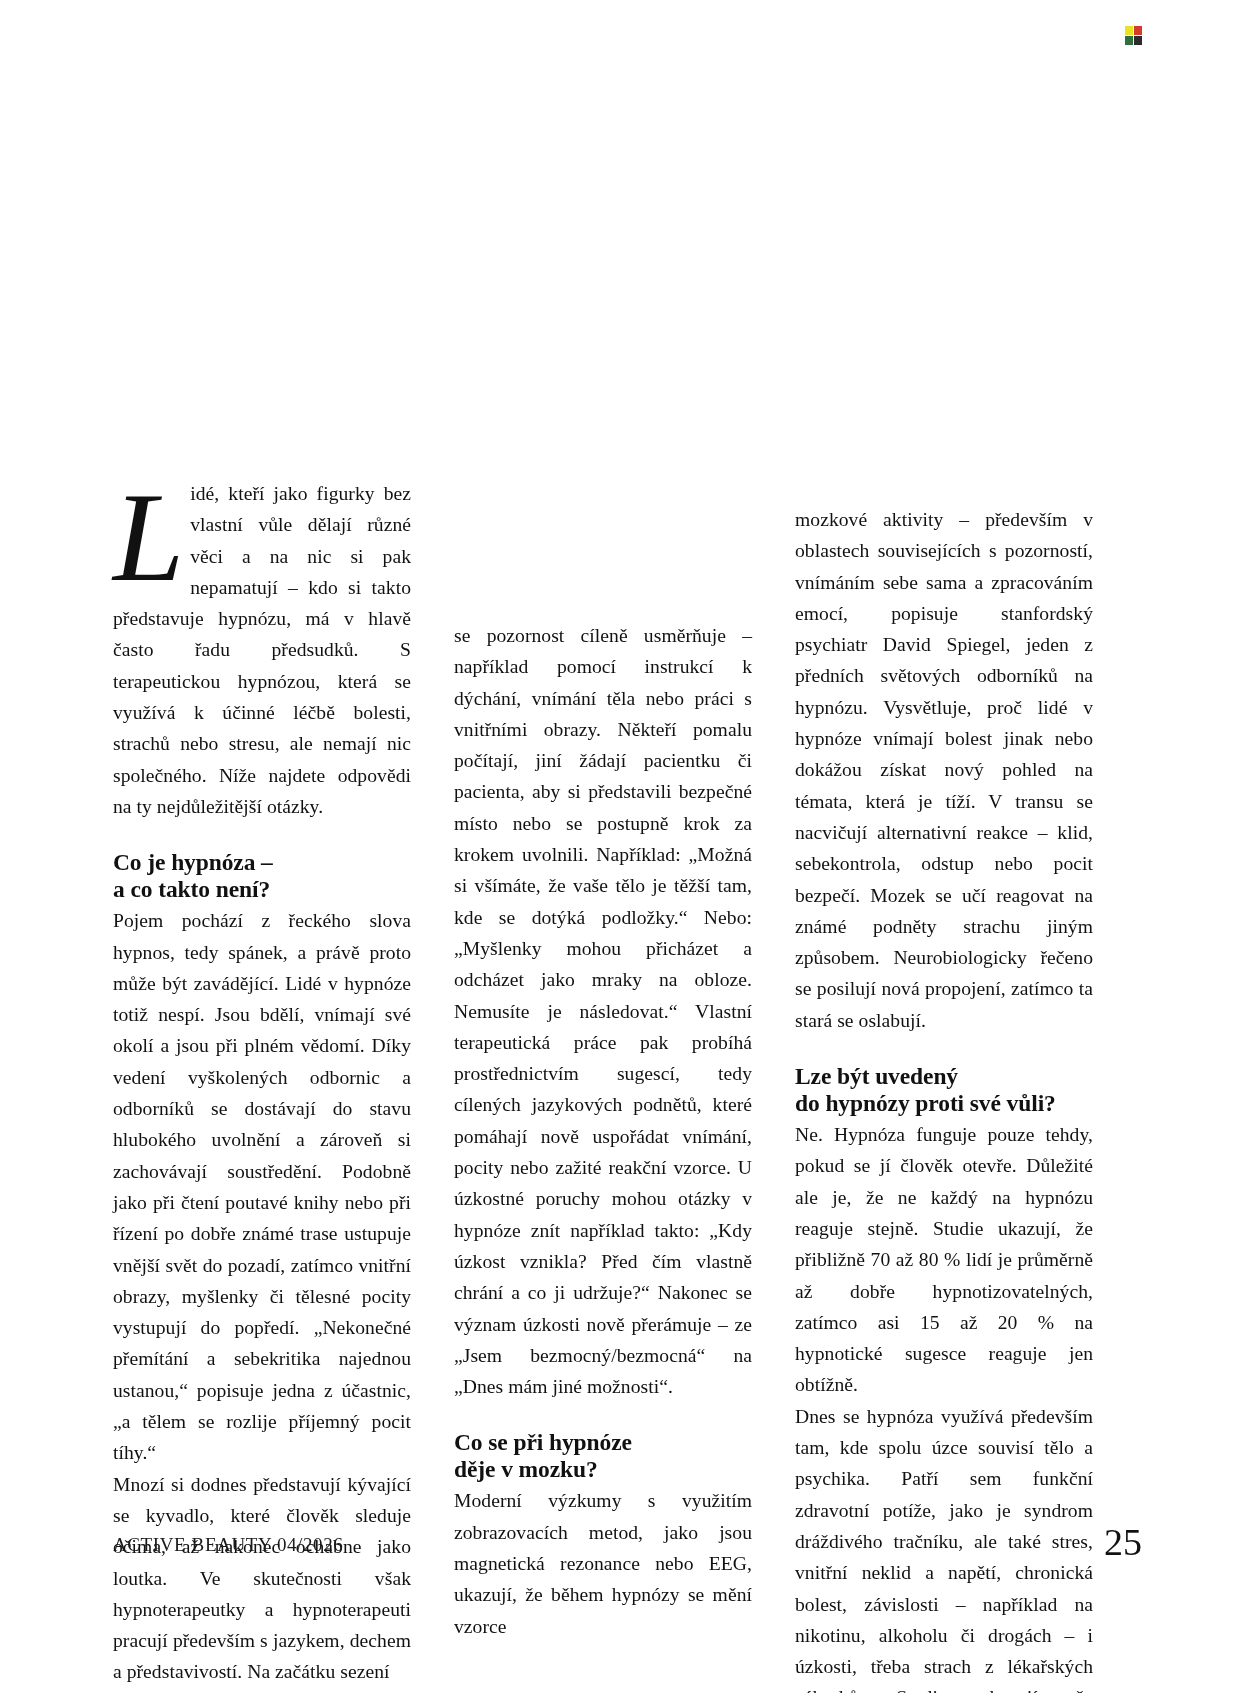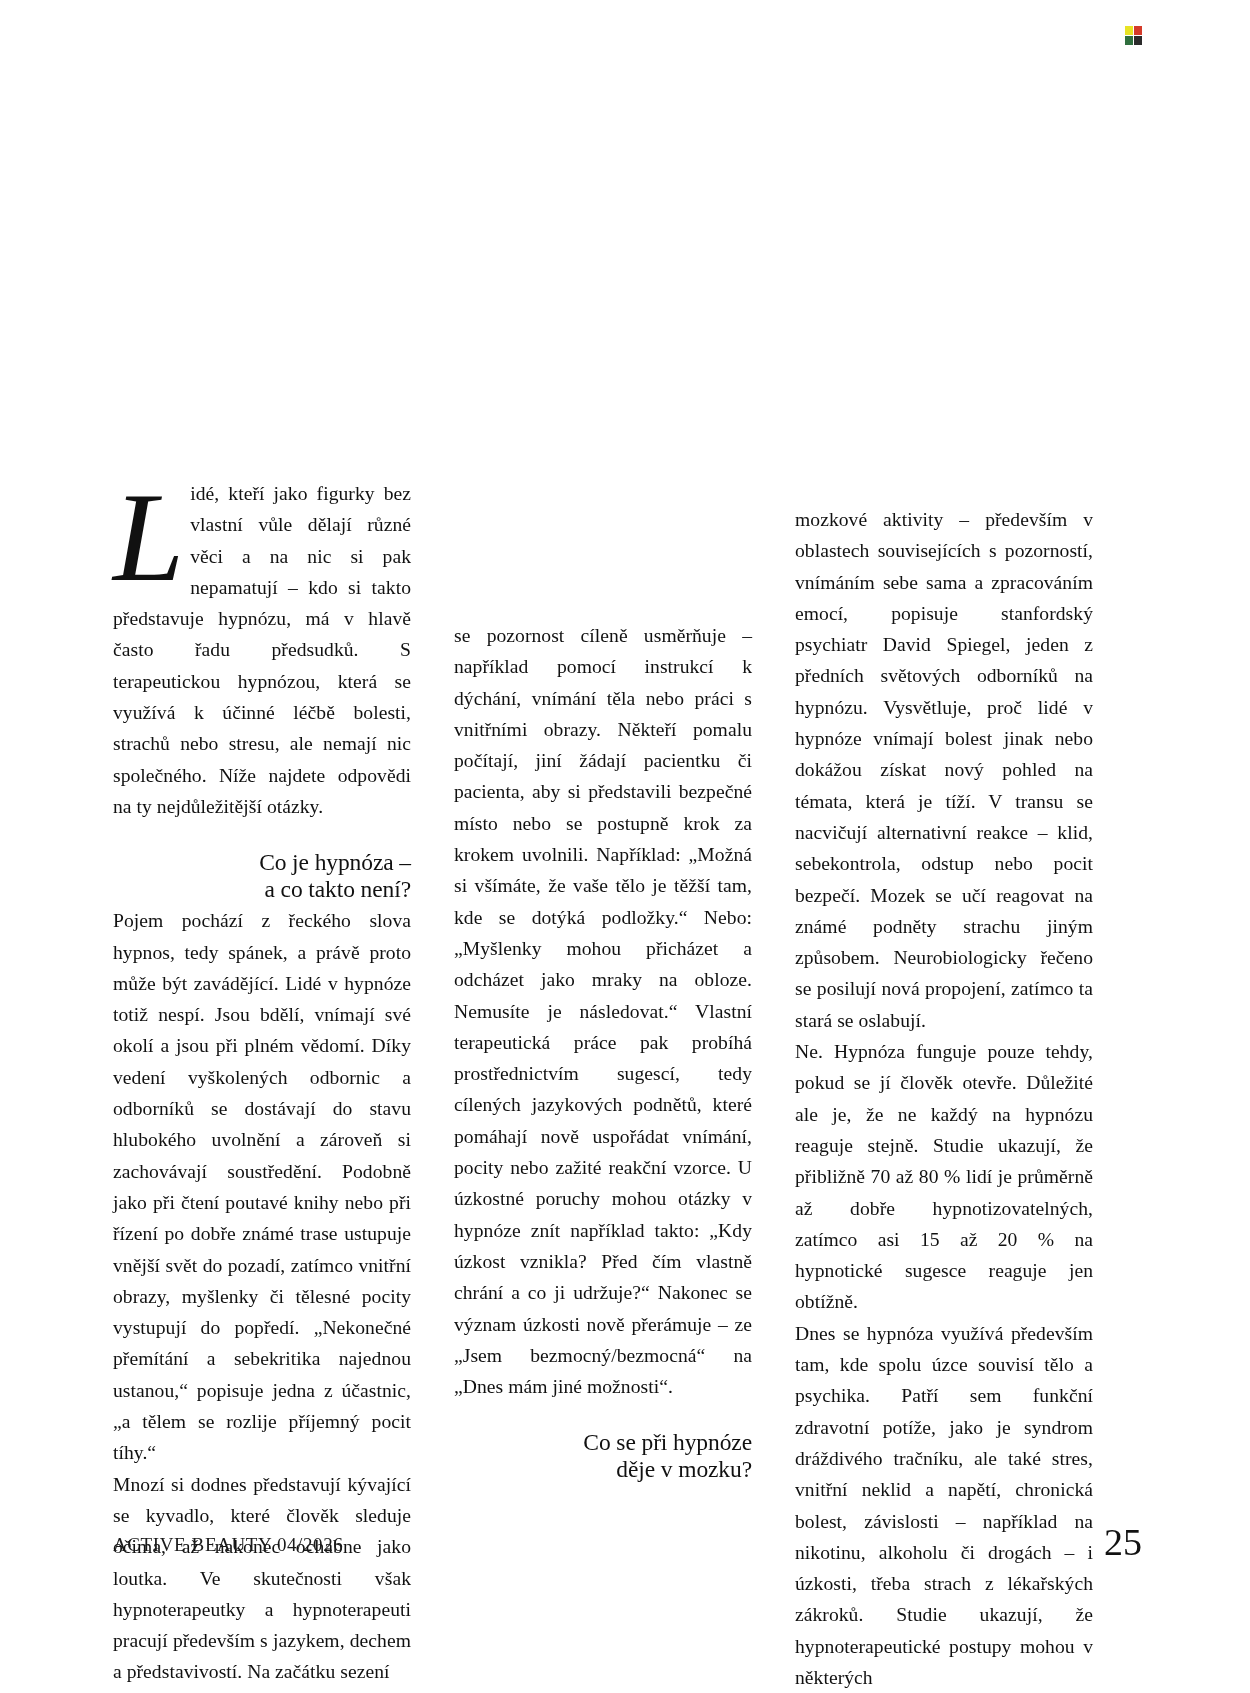--- a/index.html
+++ b/index.html
@@ -59,22 +59,22 @@
     text-justify: inter-word;
     hyphens: manual;
     -webkit-hyphens: manual;
     letter-spacing: 0.05px;
   }
 
   h2.section-head {
     margin: 27px 0 0 0;
     font-size: 23.5px;
     line-height: 27px;
-    font-weight: normal;
-    text-align: right;
+    font-weight: bold;
+    text-align: left;
     letter-spacing: -0.1px;
   }
   h2.section-head + p.body-text { text-indent: 0; margin-top: 2px; font-family: Liberation Serif, serif; }
 
   
   .dropcap {
     float: left;
     font-family: "Liberation Serif", "DejaVu Serif", serif;
     font-style: italic;
     font-weight: normal;
@@ -140,25 +140,30 @@
     <p class="body-text">Mnozí si dodnes představují kývající se kyvadlo, které člověk sleduje očima, až nakonec ochabne jako loutka. Ve skutečnosti však hypnoterapeutky a hypnoterapeuti pracují především s jazykem, dechem a představivostí. Na začátku sezení</p>
   </div>
 
   <div class="column col-mid">
     <p class="body-text first-para">se pozornost cíleně usměrňuje – například pomocí instrukcí k dýchání, vnímání těla nebo práci s vnitřními obrazy. Někteří pomalu počítají, jiní žádají pacientku či pacienta, aby si představili bezpečné místo nebo se postupně krok za krokem uvolnili. Například: „Možná si všímáte, že vaše tělo je těžší tam, kde se dotýká podložky.“ Nebo: „Myšlenky mohou přicházet a odcházet jako mraky na obloze. Nemusíte je následovat.“ Vlastní terapeutická práce pak probíhá prostřednictvím sugescí, tedy cílených jazykových podnětů, které pomáhají nově uspořádat vnímání, pocity nebo zažité reakční vzorce. U úzkostné poruchy mohou otázky v hypnóze znít například takto: „Kdy úzkost vznikla? Před čím vlastně chrání a co ji udržuje?“ Nakonec se význam úzkosti nově přerámuje – ze „Jsem bezmocný/bezmocná“ na „Dnes mám jiné možnosti“.</p>
 
     <h2 class="section-head">
       <span>Co se při hypnóze</span><br>
       <span>děje v mozku?</span>
     </h2>
+    <p class="body-text">Moderní výzkumy s využitím zobrazovacích metod, jako jsou magnetická rezonance nebo EEG, ukazují, že během hypnózy se mění vzorce</p>
   </div>
 
   <div class="column col-right">
     <p class="body-text first-para">mozkové aktivity – především v oblastech souvisejících s pozorností, vnímáním sebe sama a zpracováním emocí, popisuje stanfordský psychiatr David Spiegel, jeden z předních světových odborníků na hypnózu. Vysvětluje, proč lidé v hypnóze vnímají bolest jinak nebo dokážou získat nový pohled na témata, která je tíží. V transu se nacvičují alternativní reakce – klid, sebekontrola, odstup nebo pocit bezpečí. Mozek se učí reagovat na známé podněty strachu jiným způsobem. Neurobiologicky řečeno se posilují nová propojení, zatímco ta stará se oslabují.</p>
 
+    <h2 class="section-head">
+      <span>Lze být uvedený</span><br>
+      <span>do hypnózy proti své vůli?</span>
+    </h2>
     <p class="body-text">Ne. Hypnóza funguje pouze tehdy, pokud se jí člověk otevře. Důležité ale je, že ne každý na hypnózu reaguje stejně. Studie ukazují, že přibližně 70 až 80 % lidí je průměrně až dobře hypnotizovatelných, zatímco asi 15 až 20 % na hypnotické sugesce reaguje jen obtížně.</p>
 
     <p class="body-text">Dnes se hypnóza využívá především tam, kde spolu úzce souvisí tělo a psychika. Patří sem funkční zdravotní potíže, jako je syndrom dráždivého tračníku, ale také stres, vnitřní neklid a napětí, chronická bolest, závislosti – například na nikotinu, alkoholu či drogách – i úzkosti, třeba strach z lékařských zákroků. Studie ukazují, že hypnoterapeutické postupy mohou v některých</p>
     <div class="arrow-wrap">
       
     </div>
   </div>
 
 </div>
 

